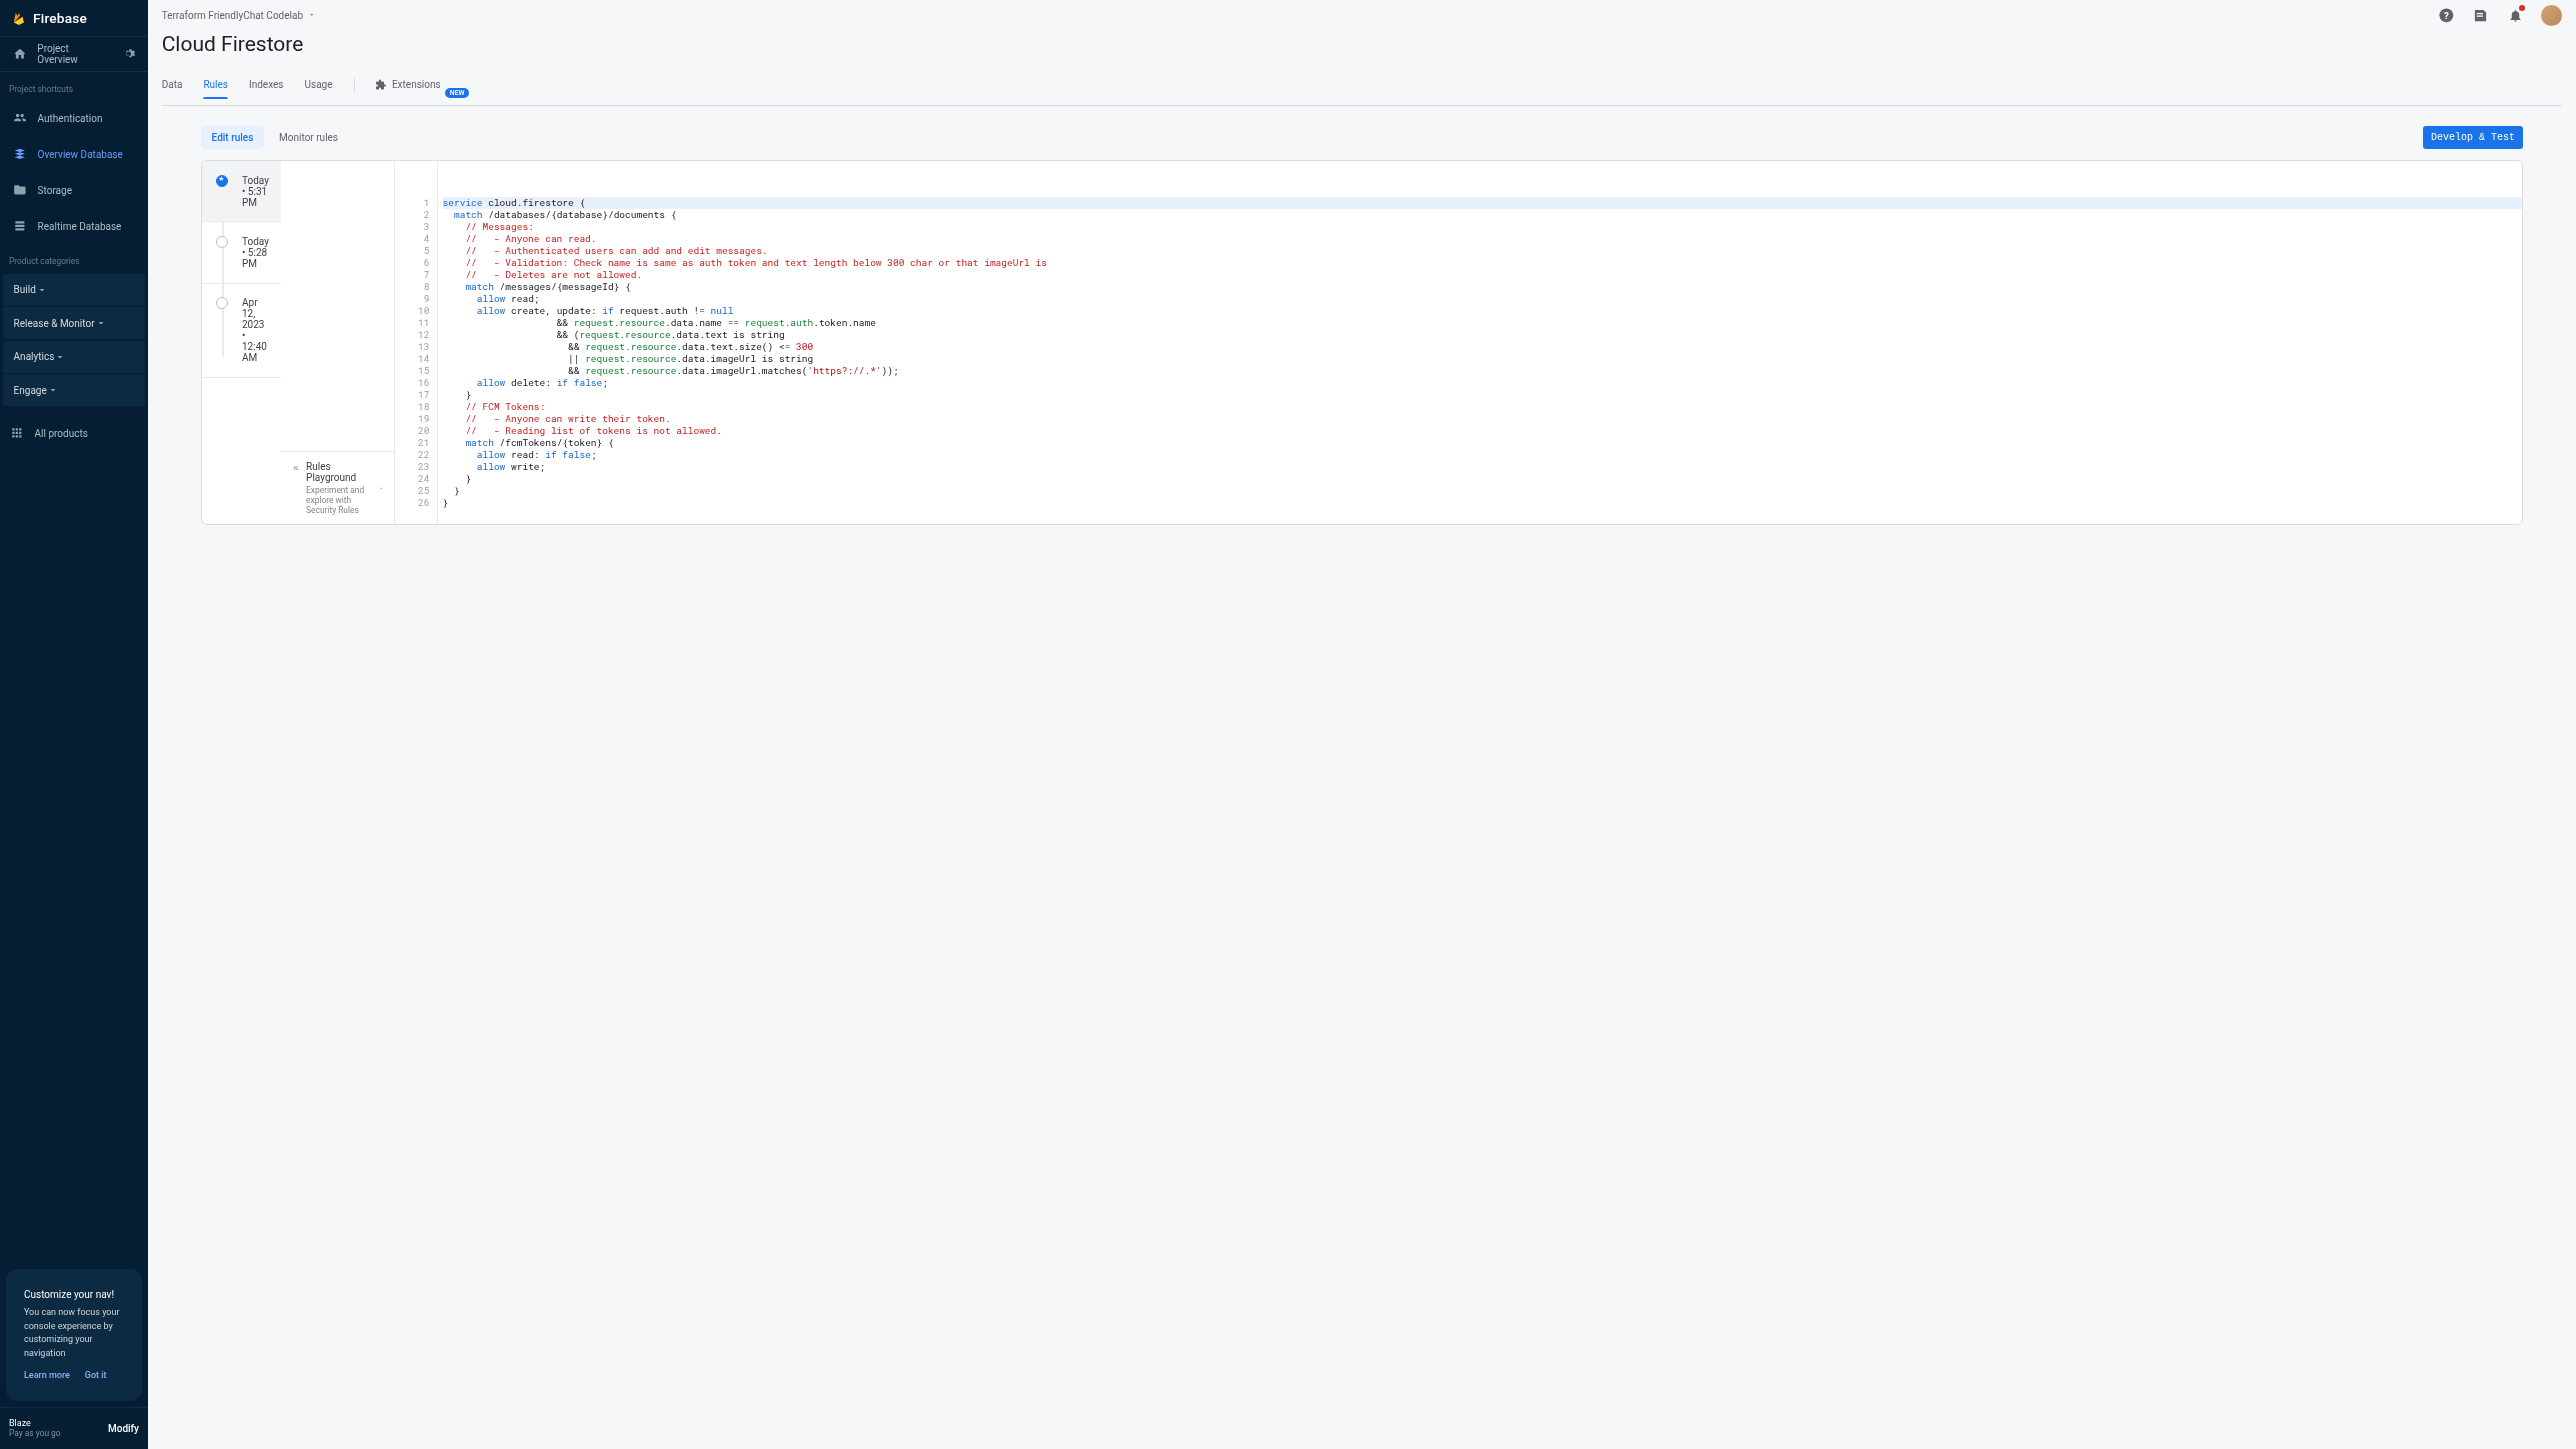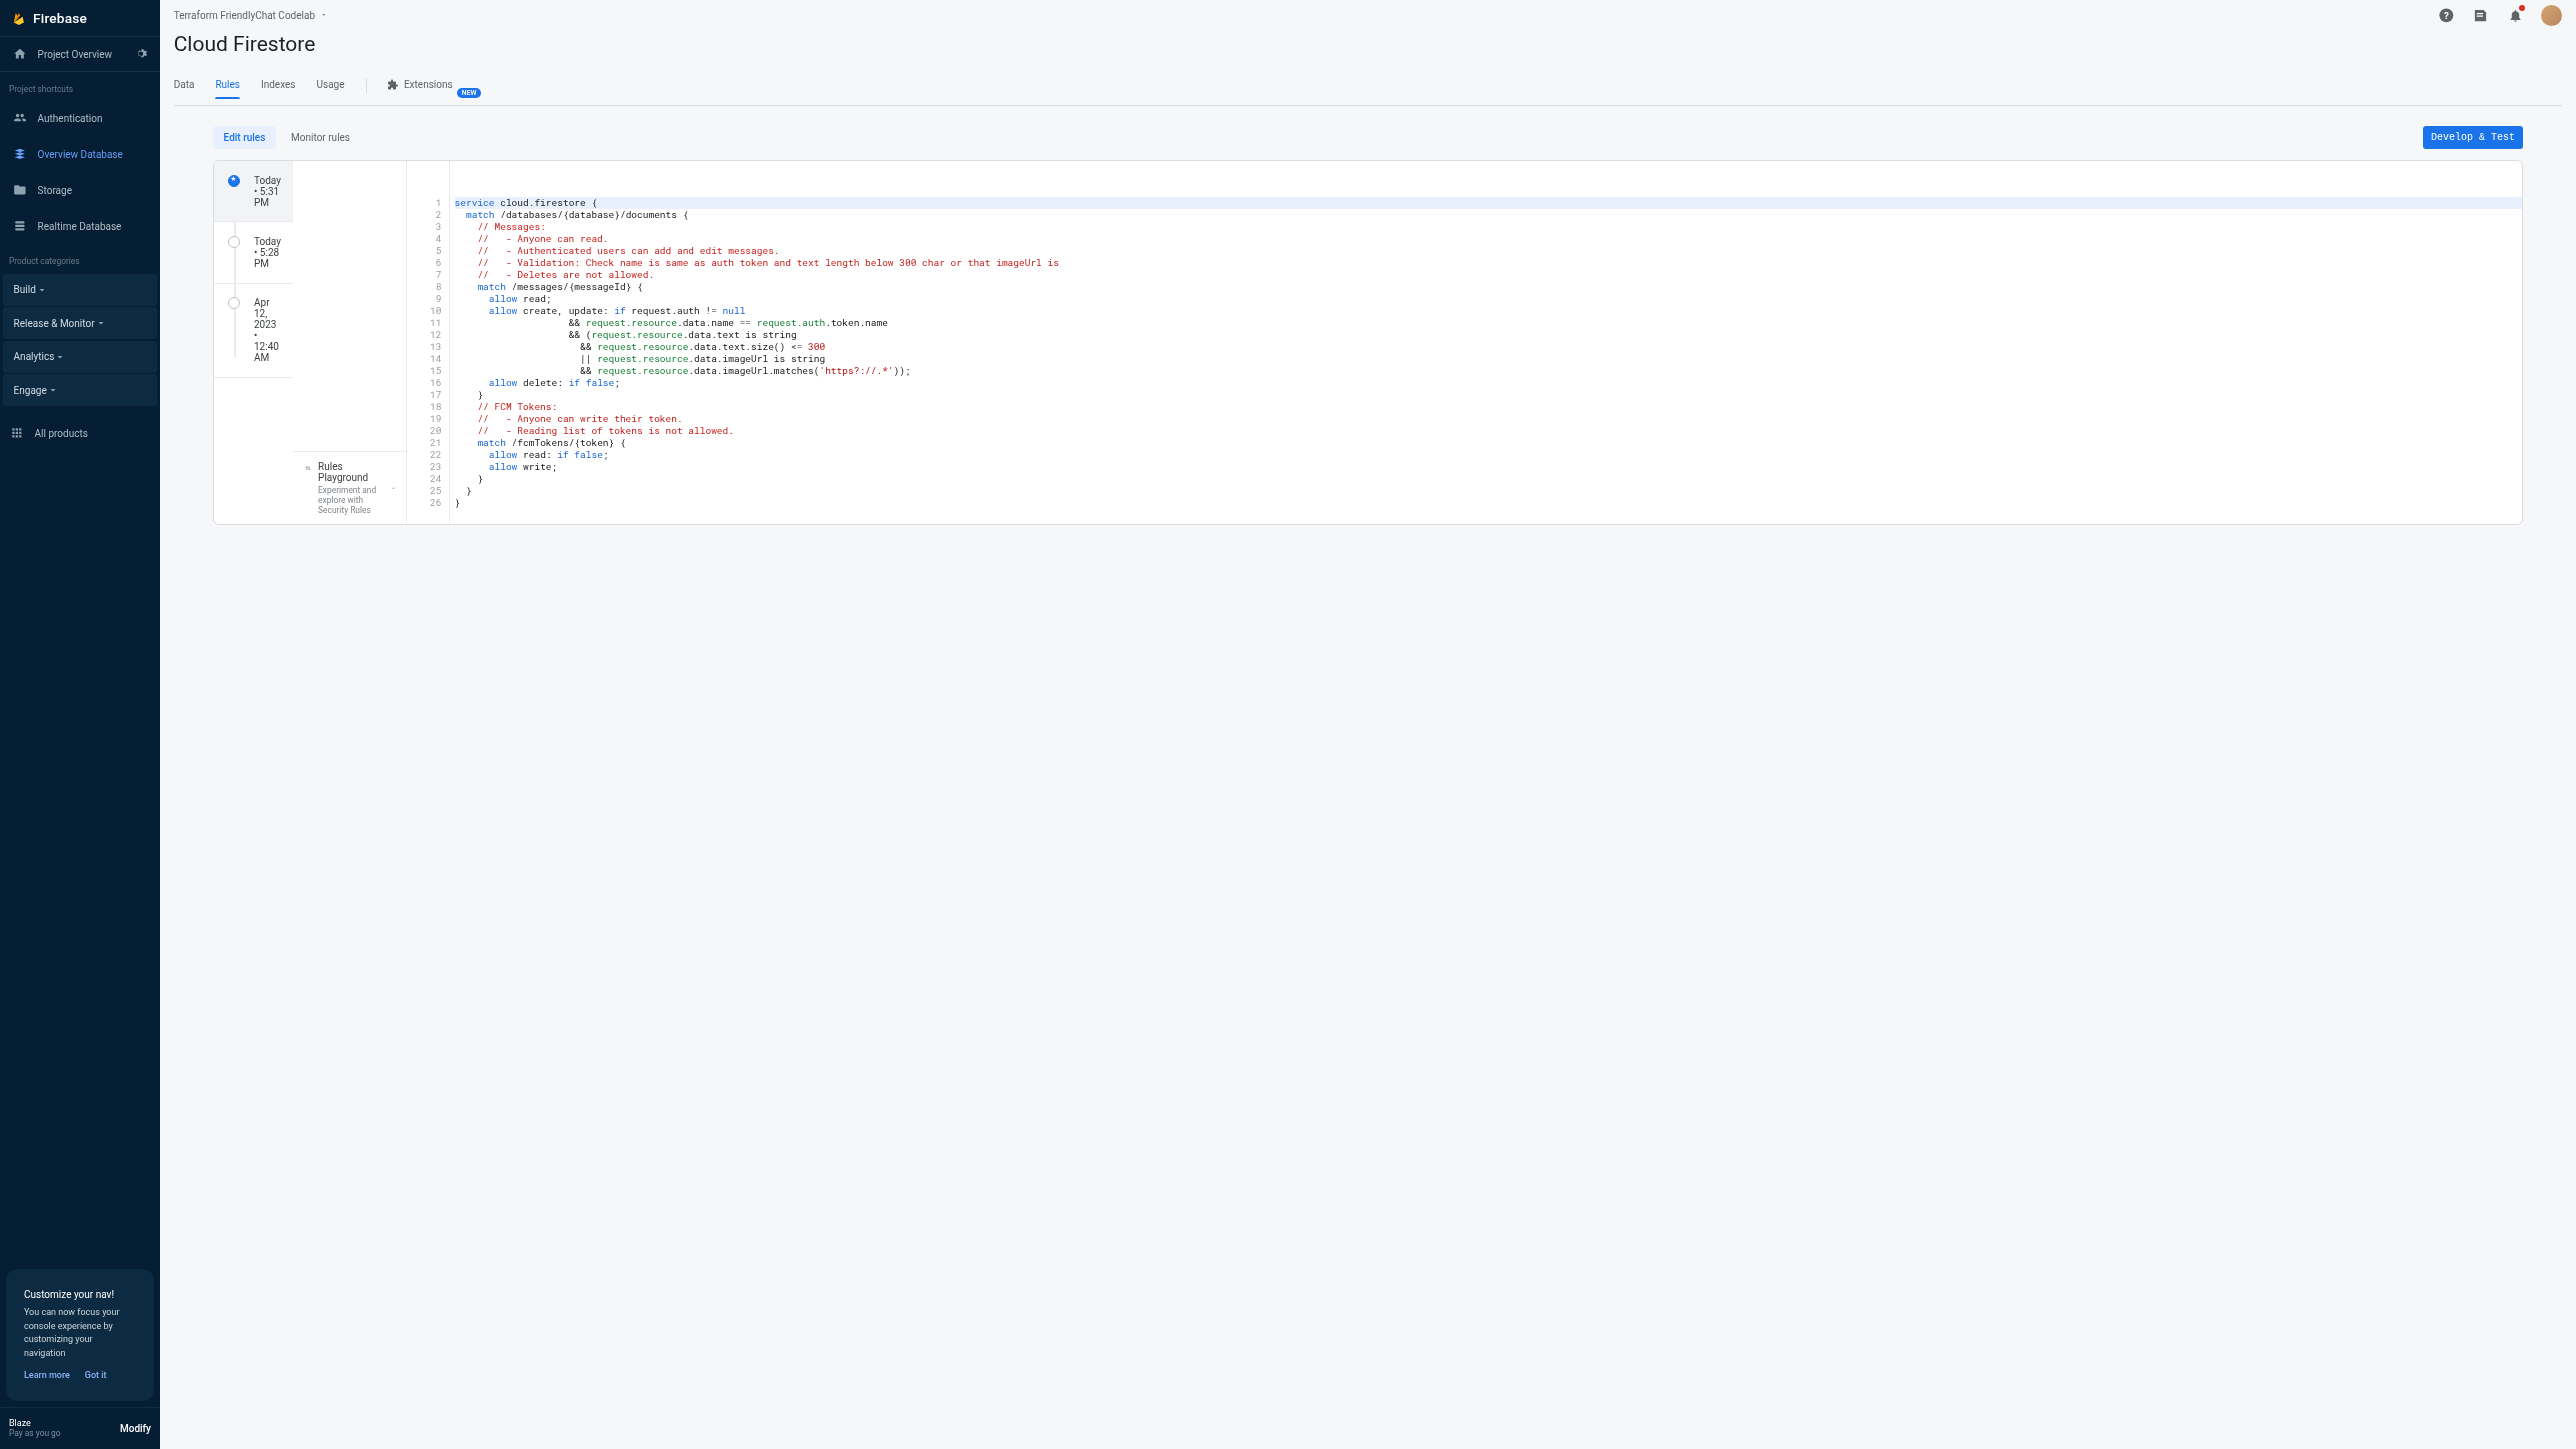--- a/index.html
+++ b/index.html
@@ -1,20 +1,20 @@
 <!DOCTYPE html>
 <html style="font-size:12px"><head>
 <meta charset="utf-8">
 <style>
 * { margin: 0; padding: 0; box-sizing: border-box; }
 body { font-family: 'Google Sans', Roboto, Arial, sans-serif; font-size: 10px; color: #1f1f1f; background: #fff; overflow: hidden; }
 .app { display: flex; height: 100vh; }
 
 
-.sidebar { width: 160px; background: #051e34; color: #fff; display: flex; flex-direction: column; flex-shrink: 0; }
+.sidebar { width: 148px; background: #051e34; color: #fff; display: flex; flex-direction: column; flex-shrink: 0; }
 .logo-row { display: flex; align-items: center; height: 36px; padding: 0 12px; gap: 6px; }
 .logo-row svg { width: 15px; height: 18px; }
 .logo-text { font-size: 13.7px; font-weight: 500; color: #fff; letter-spacing: 0.2px; }
 .nav-row { display: flex; align-items: center; height: 36px; padding: 0 9px; gap: 10.6px; color: #b0bec5; font-size: 10px; cursor: pointer; position: relative; }
 .nav-row.overview { padding: 0 12px; justify-content: space-between; border-top: 0.8px solid rgba(255,255,255,0.08); border-bottom: 0.8px solid rgba(255,255,255,0.08); }
 .nav-row.overview .left { display: flex; align-items: center; gap: 10.6px; }
 .nav-row .icon { width: 15px; height: 15px; display: flex; align-items: center; justify-content: center; color: #8ea2ad; }
 .nav-row.active { color: #669df6; }
 .nav-row.active .icon { color: #669df6; }
 .section-label { font-size: 8.4px; color: #6b7e89; padding: 12px 9px 6px; }

